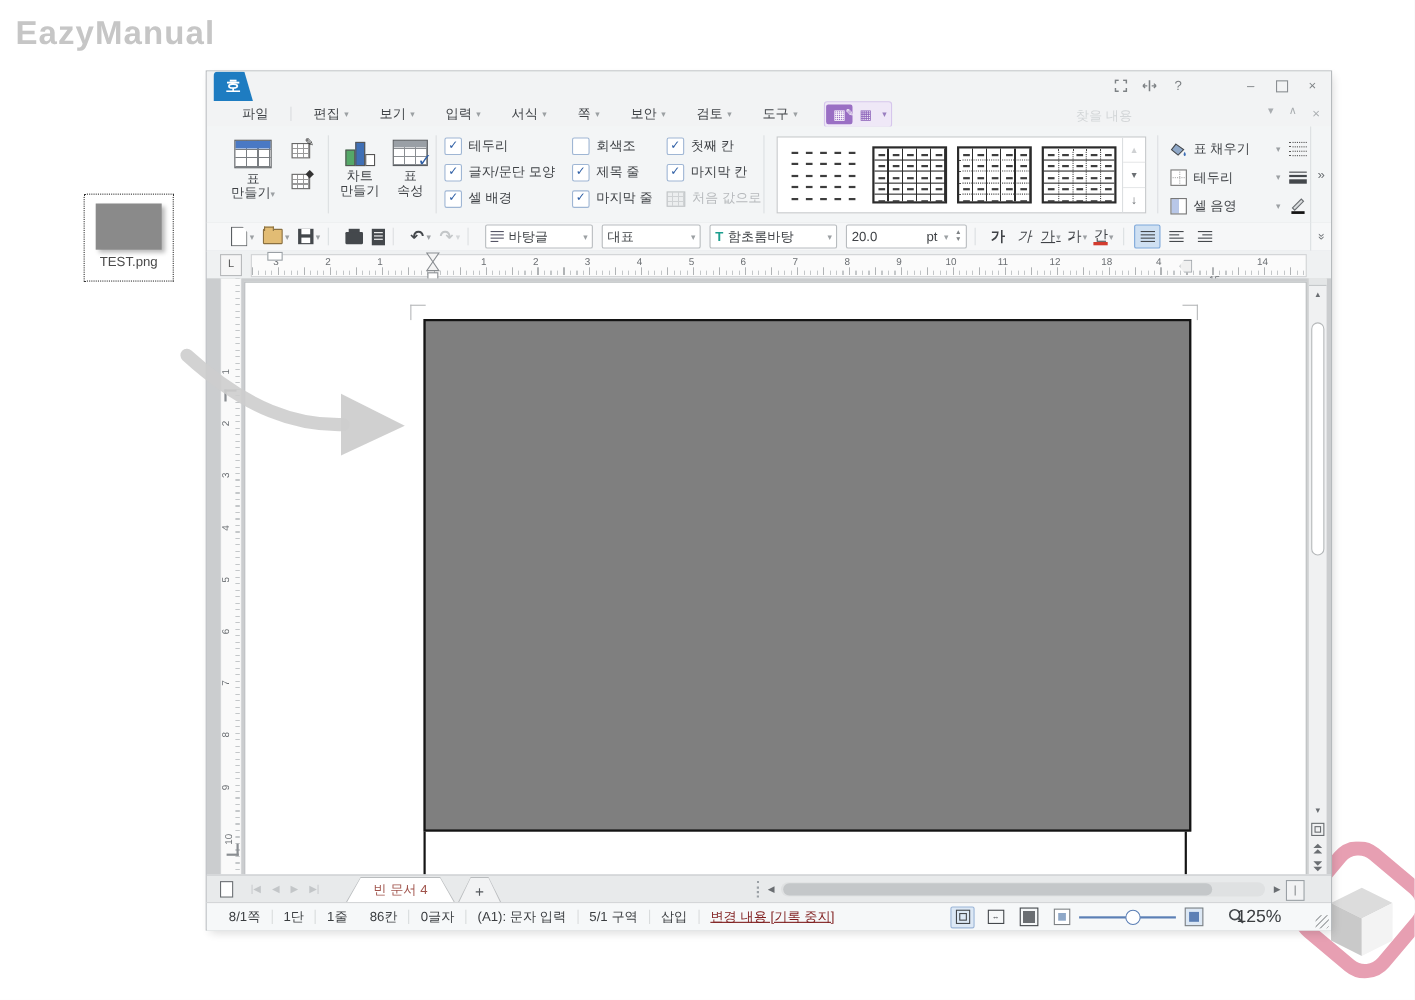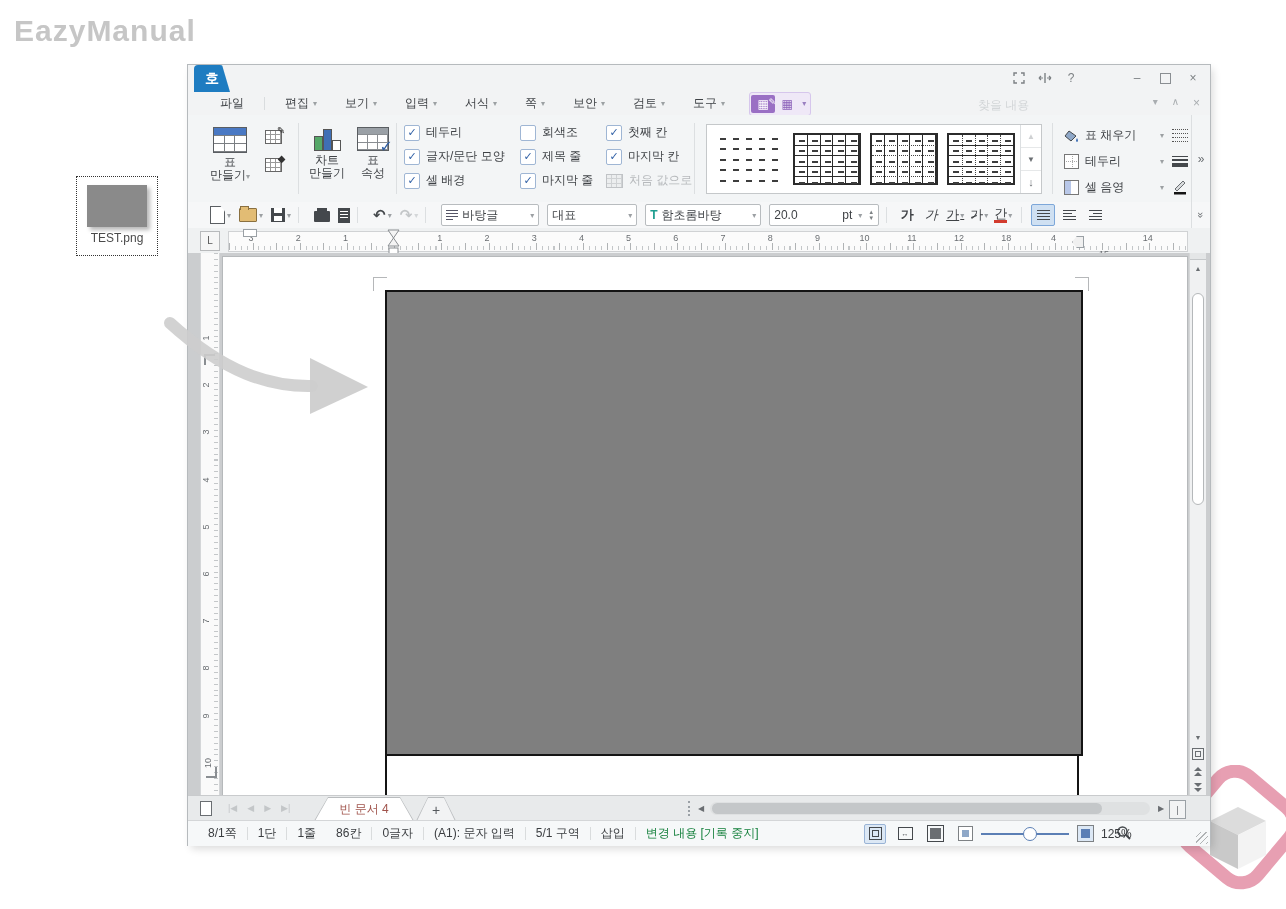--- a/index.html
+++ b/index.html
@@ -233,38 +233,38 @@
           justify-content:center;font-size:8px;color:#6a6e72;}
   .hs-track{position:absolute;left:522px;right:60px;top:6px;height:13px;background:#dfe1e2;border-radius:7px;}
   .hs-thumb{position:absolute;left:2px;width:390px;top:1px;bottom:1px;background:#c4c7c9;border-radius:6px;}
   .hs-end{position:absolute;right:24px;top:4px;width:15px;height:17px;border:1px solid #9aa0a5;
           background:#f2f3f4;display:flex;align-items:center;justify-content:center;font-size:9px;color:#6a6e72;}
   
   .statusbar{position:absolute;left:0;top:755px;right:0;height:25px;background:#f6f8f9;
              border-top:1px solid #d4d6d8;display:flex;align-items:center;font-size:12px;color:#3a3d40;}
   .st{padding:0 10px;white-space:nowrap;}
   .sdiv{width:1px;height:13px;background:#d9dcdd;}
-  .track-ch{color:#15803d;padding:0 10px;white-space:nowrap;}
+  .track-ch{color:#7f1d1d;padding:0 10px;white-space:nowrap;text-decoration:underline;}
   .view-btns{position:absolute;left:676px;display:flex;gap:8px;align-items:center;}
   .vb{width:20px;height:18px;border:1px solid transparent;display:flex;align-items:center;justify-content:center;}
   .vb.sel{background:#dce8f5;border-color:#9ab4d6;border-radius:2px;}
   .vb .sq{width:11px;height:11px;border:1px solid #44484c;position:relative;}
   .vb .sq:before{content:"";position:absolute;inset:2px;border:1px solid #44484c;}
   .vb .fit{width:13px;height:11px;border:1px solid #44484c;font-size:7px;color:#44484c;
            display:flex;align-items:center;justify-content:center;}
   .vb .full{width:11px;height:11px;border:1px solid #44484c;background:#6a6e72;background-clip:content-box;padding:2px;}
   .zoom-cluster{position:absolute;left:770px;display:flex;align-items:center;gap:8px;}
   .zo-box{width:13px;height:13px;border:1px solid #7d8184;background:#fff;position:relative;}
   .zo-box:before{content:"";position:absolute;inset:3px;background:#8fa8c8;}
   .zslider{width:88px;height:2px;background:#5b7fb5;position:relative;}
   .zhandle{position:absolute;left:42px;top:-6px;width:12px;height:12px;border-radius:50%;
            background:#fff;border:1px solid #5b7fb5;}
   .zi-box{width:15px;height:15px;border:1px solid #7d8184;background:#dce8f5;position:relative;}
   .zi-box:before{content:"";position:absolute;inset:3px;background:#5b7fb5;}
-  .zoom-pct{position:absolute;left:913px;font-size:12px;color:#3a3d40;}
+  .zoom-pct{position:absolute;left:936px;font-size:16px;color:#3a3d40;}
   .grip{position:absolute;right:2px;bottom:2px;width:12px;height:12px;
         background:repeating-linear-gradient(135deg,transparent 0 3px,#b0b3b5 3px 4px);}
   .mag{position:absolute;left:928px;top:4px;}
 </style>
 </head>
 <body>
 
 <div class="watermark">EazyManual</div>
 
 <div class="file-icon">

